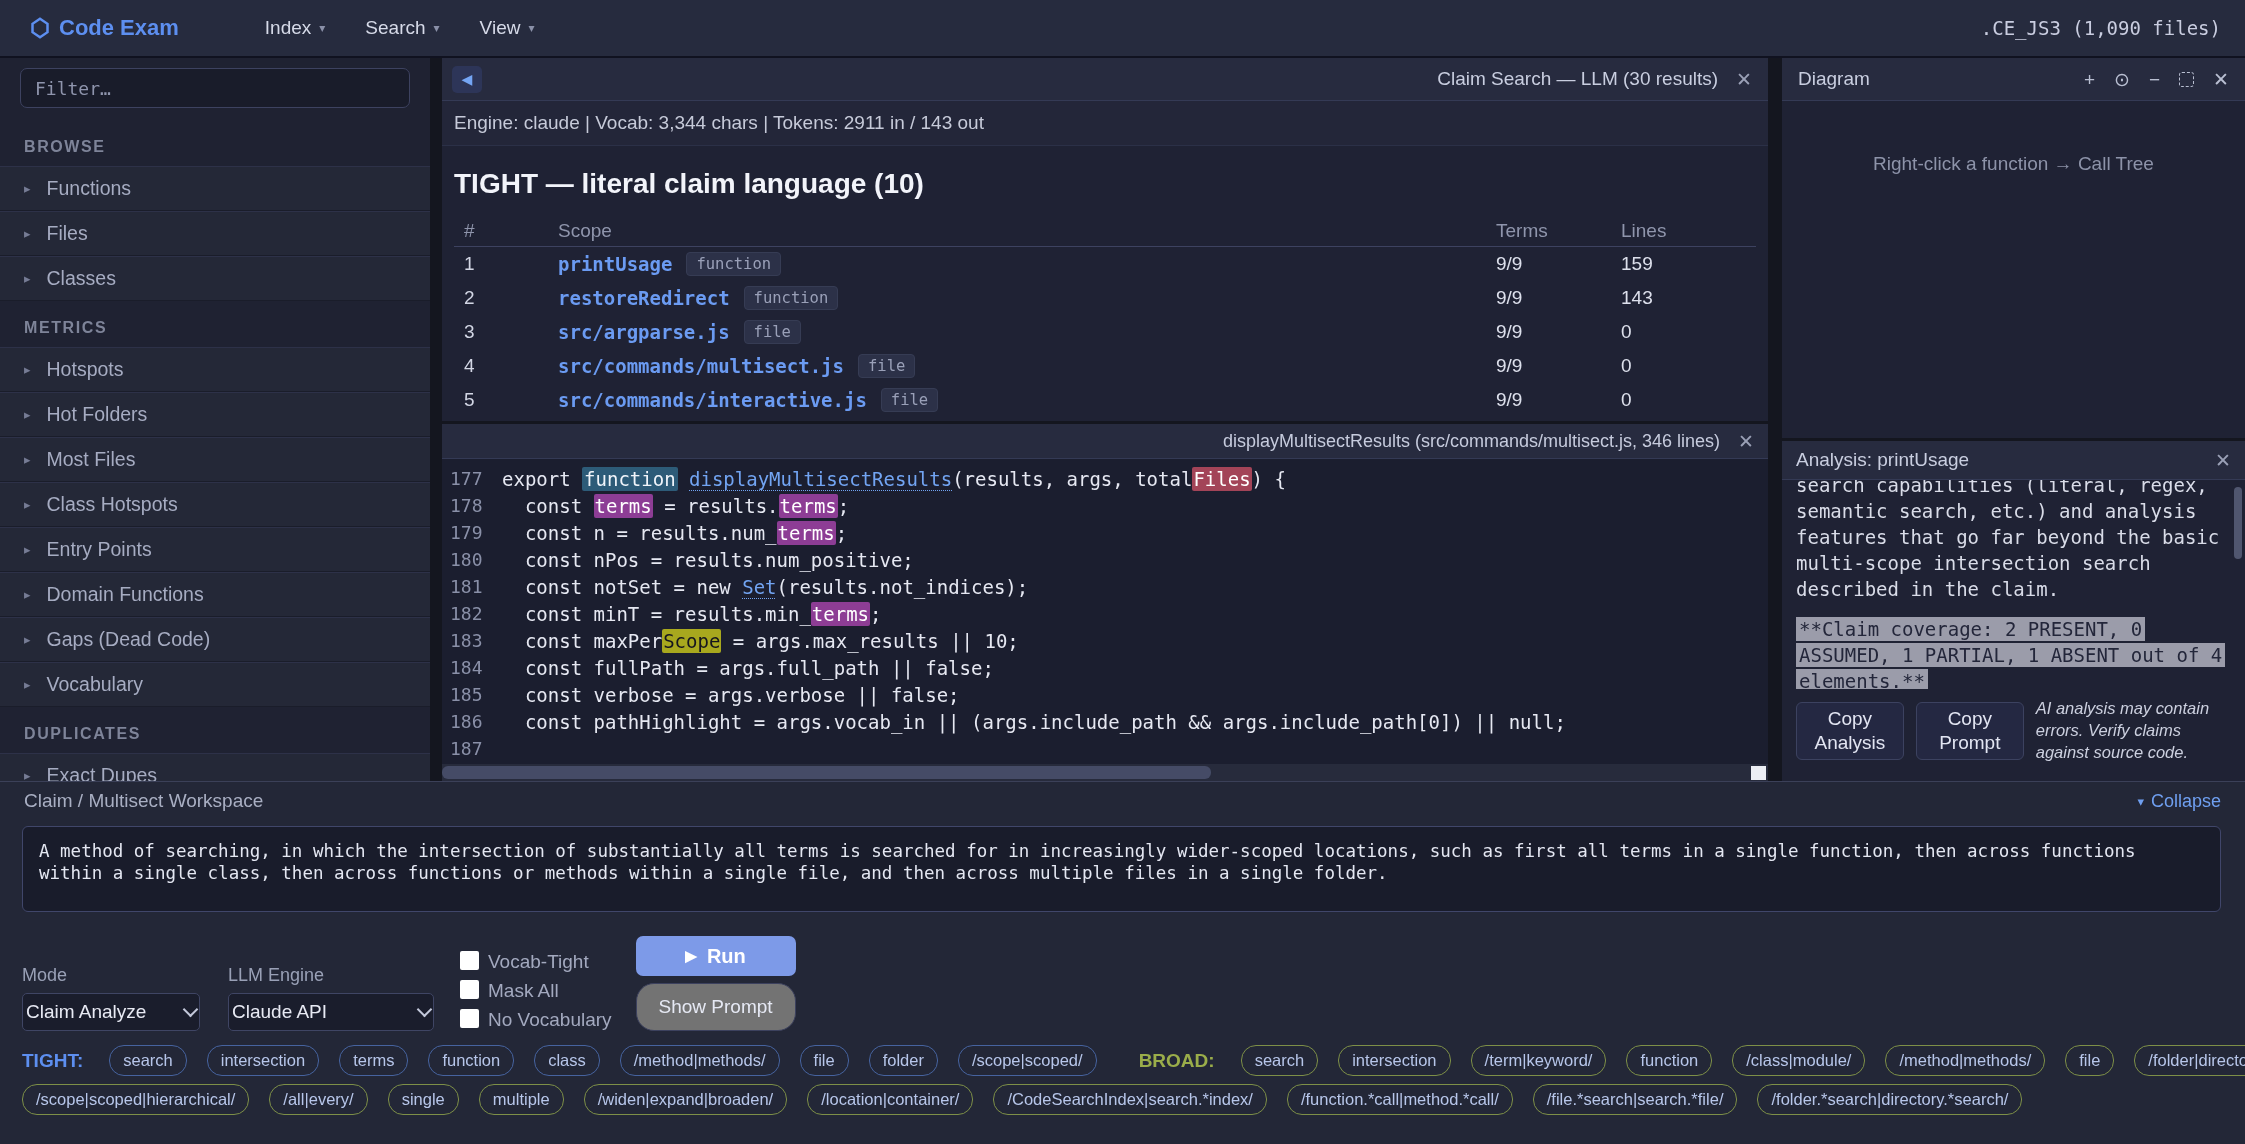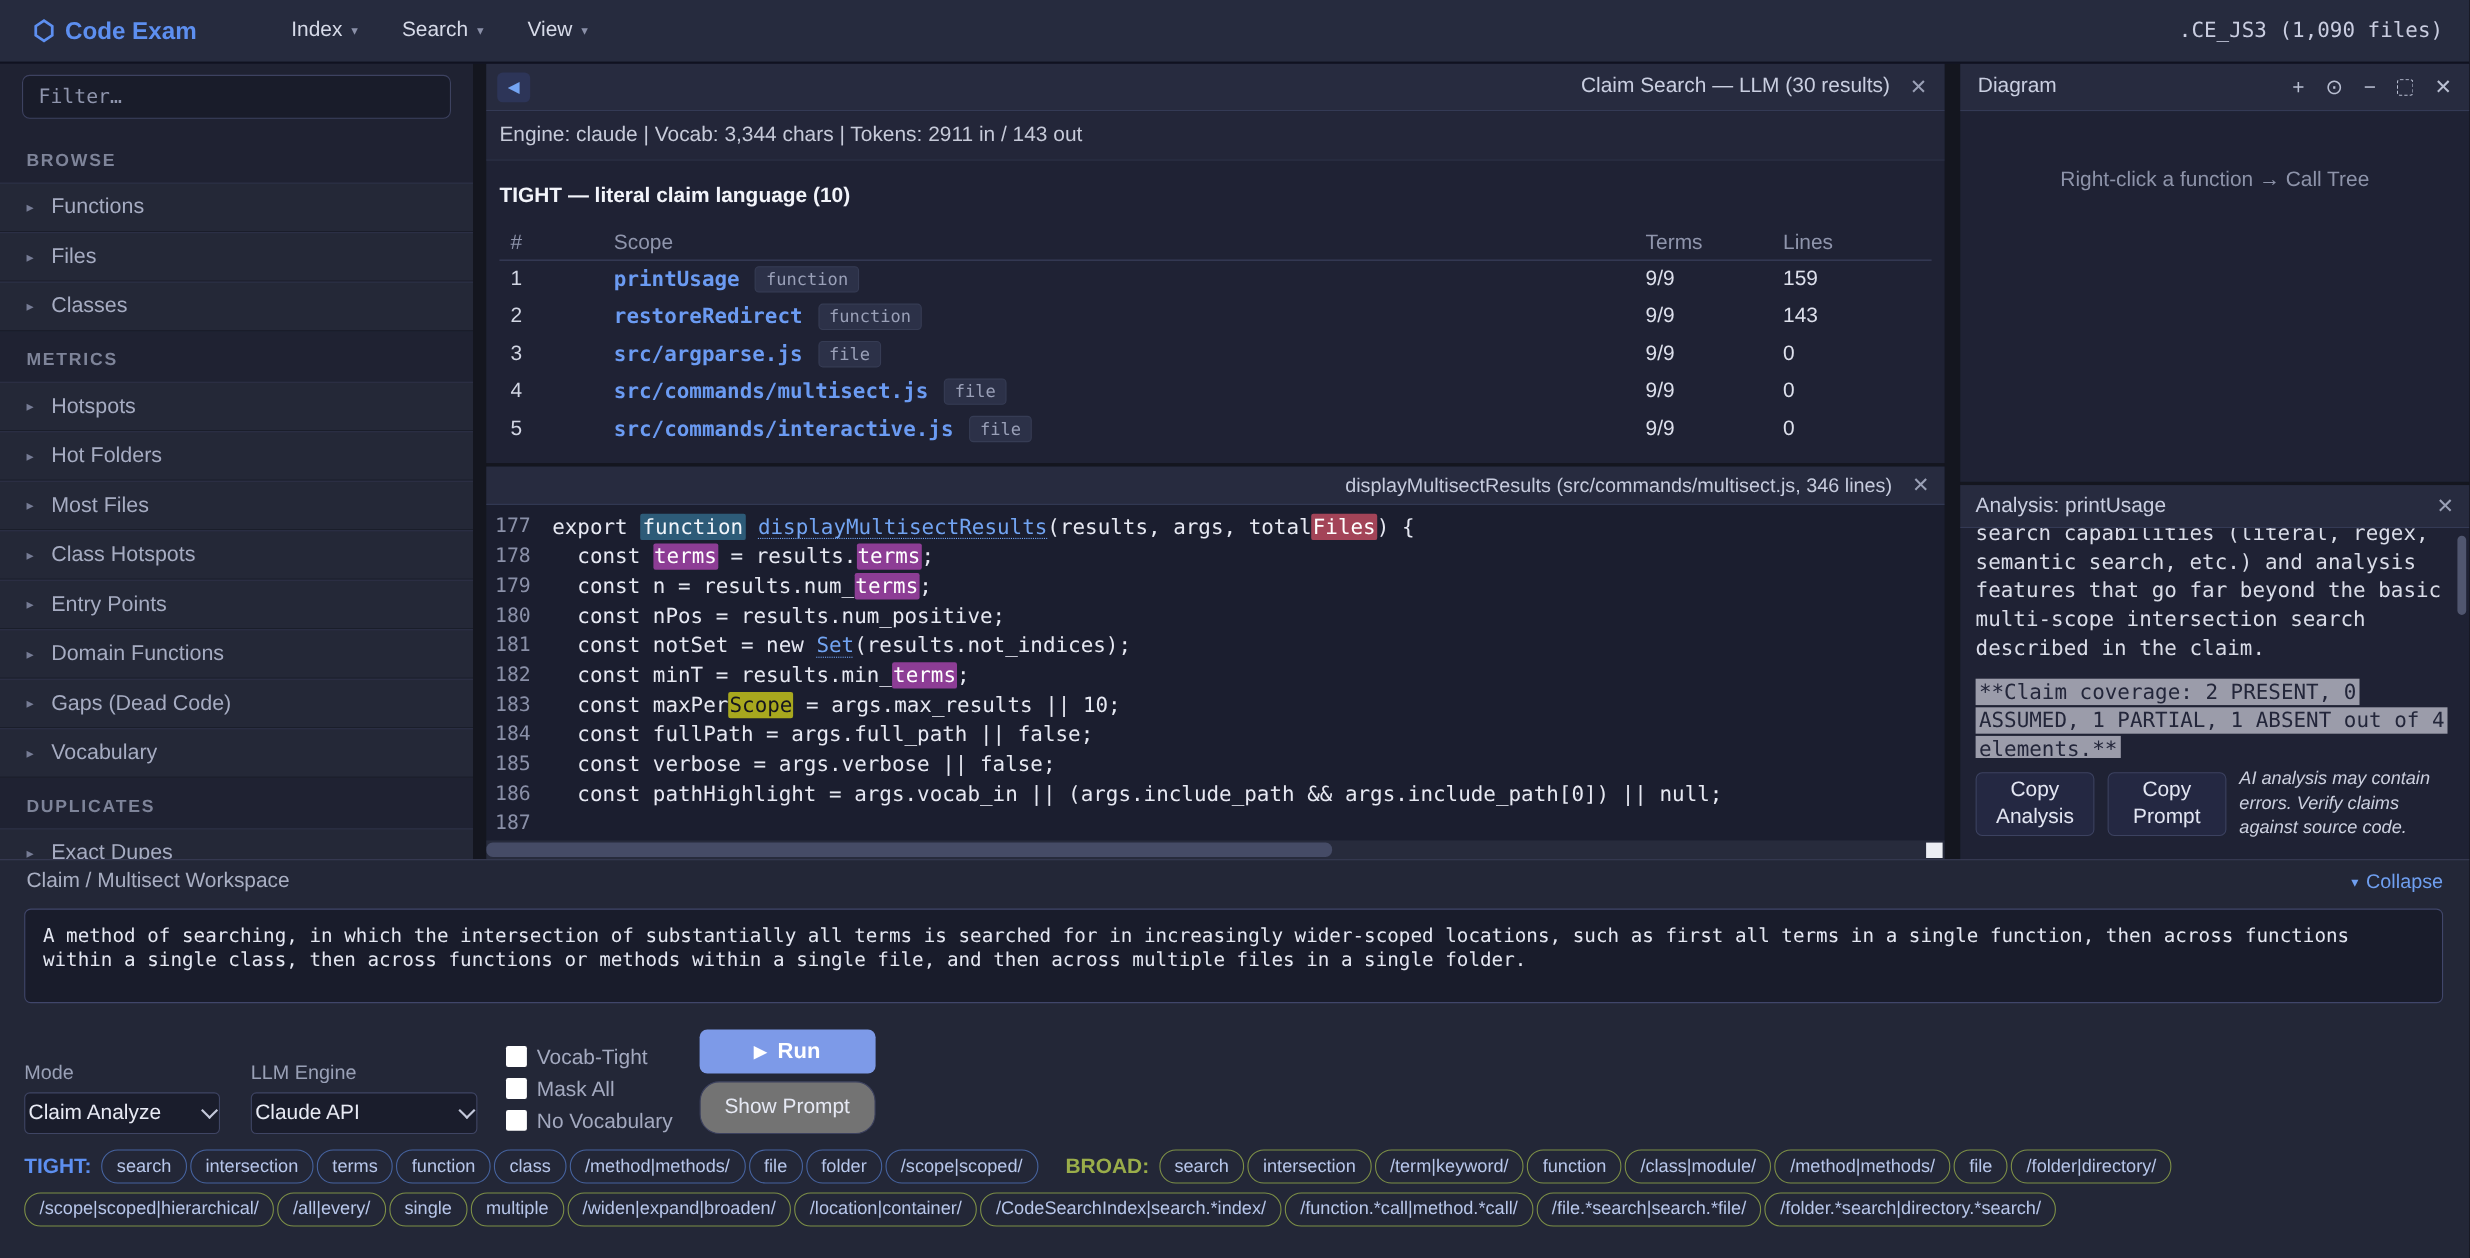--- a/index.html
+++ b/index.html
@@ -40,21 +40,21 @@
 
   
   .claim-panel{height:363px;flex:none}
   .claim-head{height:42px;padding:0 16px 0 10px}
   .back-btn{width:30px;height:27px;background:#2d3558;border-radius:5px;display:flex;align-items:center;justify-content:center;
     color:#74a5f4;font-size:14px;cursor:pointer}
   .claim-title{margin-left:auto;font-size:19px;color:#c9cee0}
   .engine-strip{height:44px;display:flex;align-items:center;padding:0 12px;border-bottom:1px solid #2b3047;background:#232639;flex:none}
   .engine-text{font-size:19px;color:#c6cad9}
   .claim-body{padding:0 12px;overflow:hidden}
-  .section-title{font-size:19px;font-weight:bold;color:#f2f4fa;margin:22px 0 16px}
+  .section-title{font-size:28px;font-weight:bold;color:#f2f4fa;margin:22px 0 16px}
   .thead{display:flex;align-items:center;height:30px;color:#8f95ac;font-size:19px;border-bottom:1px solid #3d4260}
   .c-num{width:94px;padding-left:10px;flex:none}
   .c-scope{flex:1;display:flex;align-items:center;min-width:0}
   .c-terms{width:125px;flex:none}
   .c-lines{width:135px;flex:none}
   .trow{display:flex;align-items:center;height:34px;font-size:19px;color:#d2d6e4;cursor:pointer}
   .scope-link{font-family:"DejaVu Sans Mono",monospace;font-weight:bold;color:#6b9bf2;font-size:19px}
   .badge{font-family:"DejaVu Sans Mono",monospace;font-size:15.5px;color:#9aa0b8;background:#2c3148;border:1px solid #363c54;
     border-radius:4px;padding:2px 9px;margin-left:14px}
   .trow .c-terms,.trow .c-lines{color:#dde0ec}
@@ -121,21 +121,21 @@
   .chk-box{width:19px;height:19px;background:#ffffff;border-radius:2px;flex:none}
   .chk-label{font-size:19px;color:#a3a9bf}
   .run-col{display:flex;flex-direction:column;gap:7px;margin-left:24px}
   .run-btn{width:160px;height:40px;background:#7d9ae8;border-radius:7px;color:#fff;font-weight:bold;font-size:20px;
     display:flex;align-items:center;justify-content:center;gap:10px;cursor:pointer}
   .run-btn .play{font-size:15px}
   .prompt-btn{width:160px;height:48px;background:#737373;border:1px solid #3c415e;border-radius:18px;color:#e6e9f4;font-size:19px;
     display:flex;align-items:center;justify-content:center;cursor:pointer;box-sizing:border-box}
 
   
-  .chips-row{display:flex;align-items:center;gap:3px;padding:0 22px;white-space:nowrap}
+  .chips-row{display:flex;align-items:center;gap:20px;padding:0 22px;white-space:nowrap}
   .row1{margin-top:14px}
   .row2{margin-top:8px}
   .grp-label{font-weight:bold;font-size:19px;flex:none}
   .lbl-tight{color:#5d8ff0;margin-right:6px}
   .lbl-broad{color:#9aad4a;margin:0 6px 0 22px}
   .chip{height:29px;display:flex;align-items:center;padding:0 13px;border-radius:15px;font-size:16.5px;color:#b7c6ea;
     border:1.5px solid #46639f;cursor:pointer;flex:none}
   .chip.broad{border-color:#7d8f47}
 </style>
 </head>

